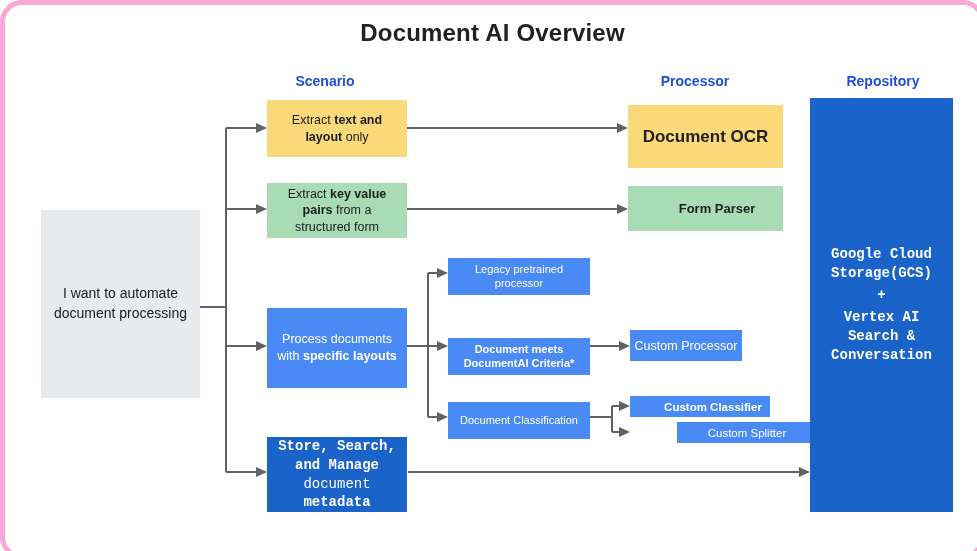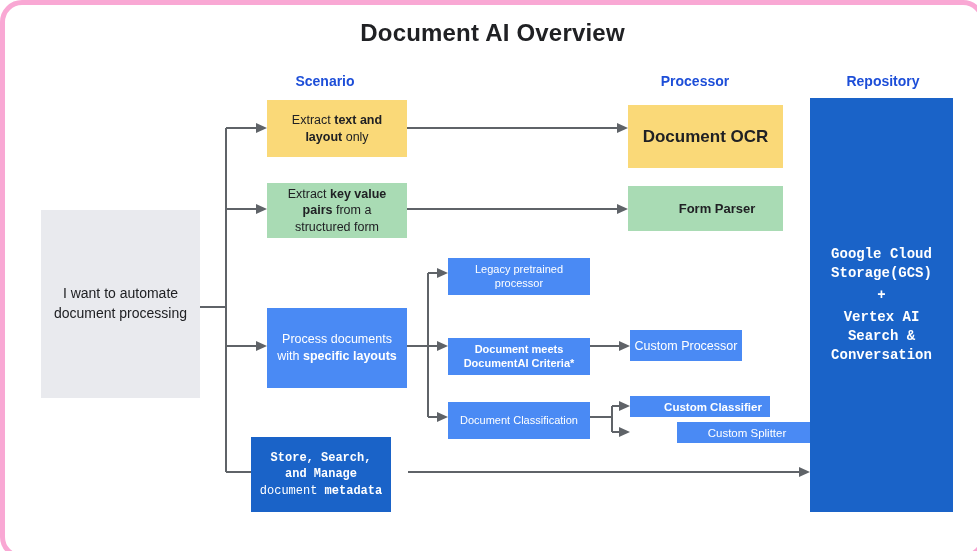--- a/index.html
+++ b/index.html
@@ -24,21 +24,21 @@
     left:36px;top:205px;width:159px;height:188px;background:#e9eaee;
     color:#202124;font-size:14px;line-height:1.4;padding:0 8px;
   }
   .yellow{background:#fad978;color:#202124;}
   .green{background:#a9dbb4;color:#202124;padding-left:23px;}
   .blue{background:#4a8af4;color:#ffffff;}
   .darkblue{background:#1a63c8;color:#ffffff;font-family:Liberation Mono, monospace;}
   .scen-yellow{left:262px;top:95px;width:140px;height:57px;font-size:12.5px;line-height:1.3;padding:0 8px;}
   .scen-green{left:262px;top:178px;width:140px;height:55px;font-size:12.5px;line-height:1.3;padding:0 8px;}
   .scen-blue{left:262px;top:303px;width:140px;height:80px;font-size:12.5px;line-height:1.35;padding:0 8px;}
-  .scen-store{left:246px;top:432px;width:140px;height:75px;font-size:12px;line-height:1.35;padding:0 8px;}
+  .scen-store{left:262px;top:432px;width:140px;height:75px;font-size:14px;line-height:1.35;padding:0 8px;}
   .branch{left:443px;width:142px;height:37px;font-size:11px;line-height:1.25;padding:0 10px;}
   .branch-legacy{top:253px;}
   .branch-meets{top:333px;font-weight:bold;}
   .branch-class{top:397px;}
   .proc-ocr{left:623px;top:100px;width:155px;height:63px;font-size:17px;font-weight:700;}
   .proc-form{left:623px;top:181px;width:155px;height:45px;font-size:13px;font-weight:700;}
   .proc-custom{left:625px;top:325px;width:112px;height:31px;font-size:12.5px;font-weight:400;}
   .proc-classifier{left:625px;top:391px;width:140px;height:21px;font-size:11.5px;font-weight:700;padding-left:26px;}
   .proc-splitter{left:625px;top:417px;width:140px;height:21px;font-size:11.5px;font-weight:400;margin-left:47px;}
   .repository-box{

